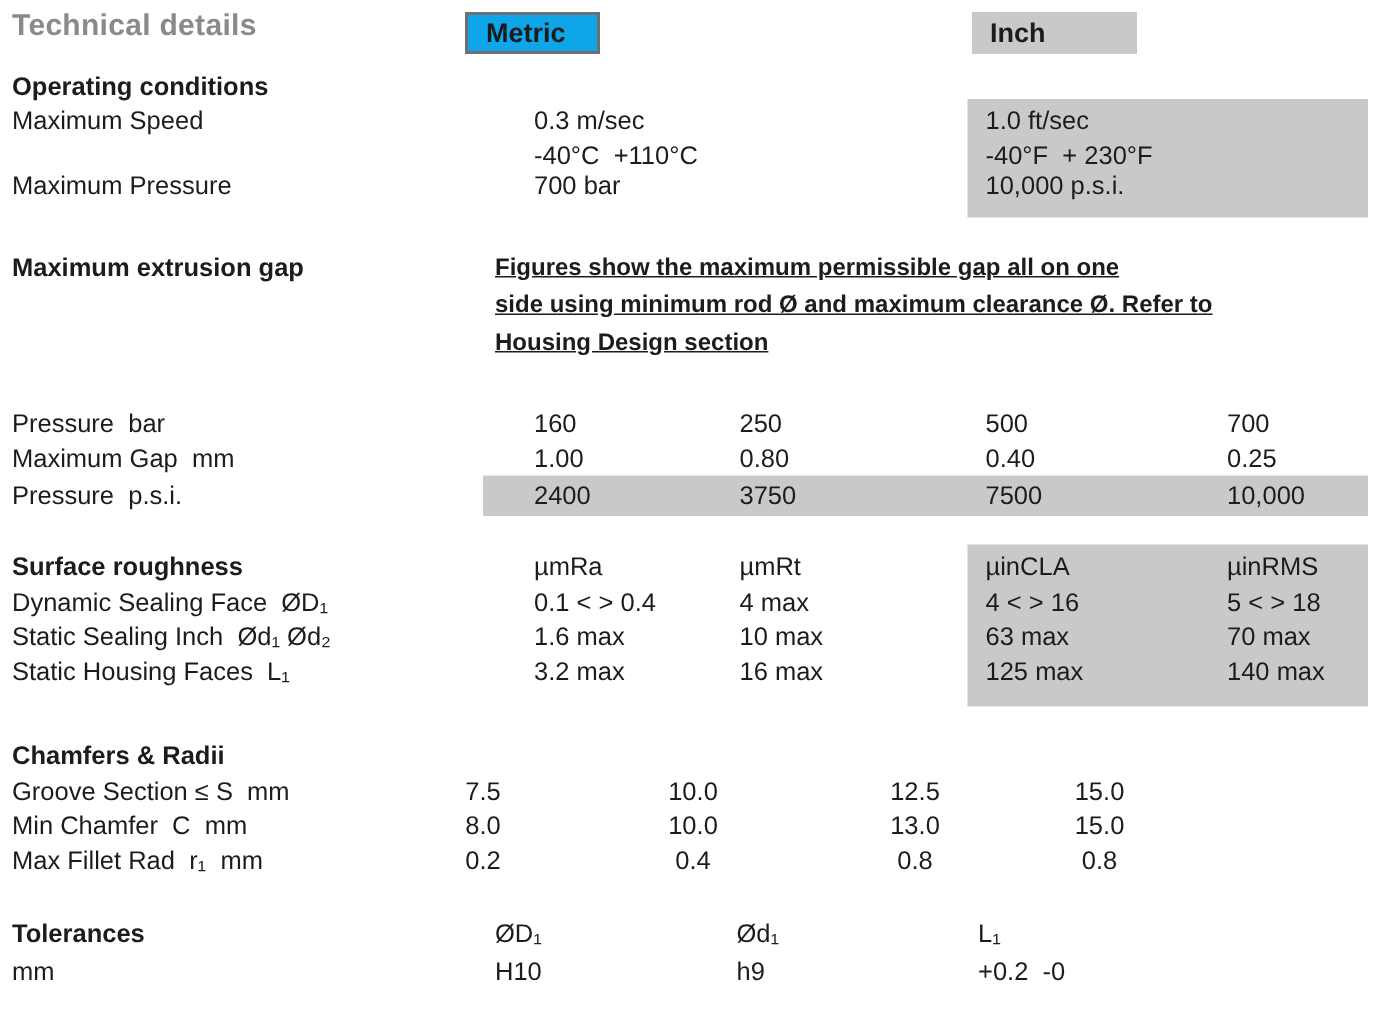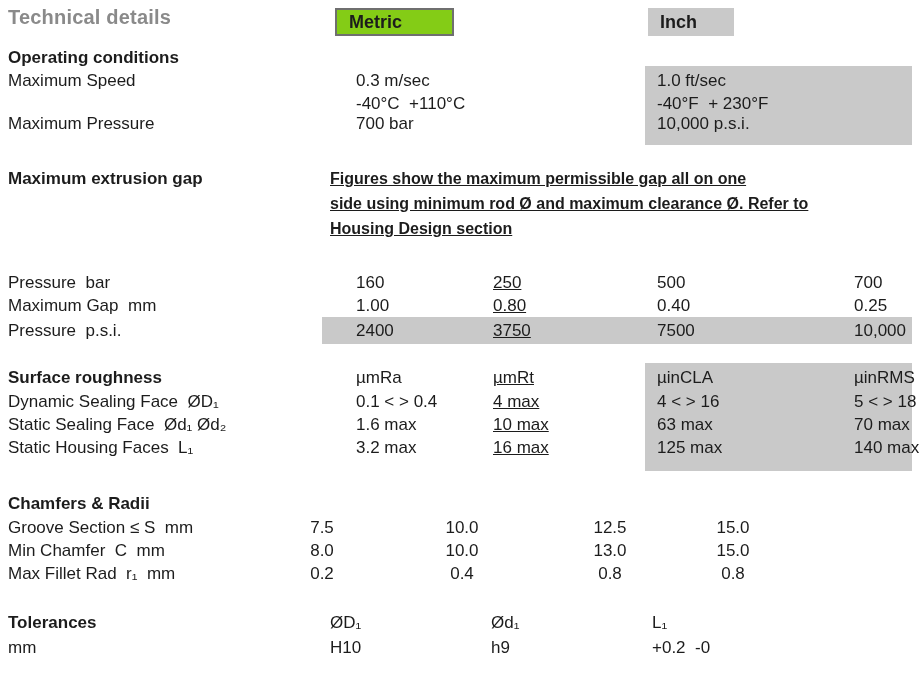--- a/index.html
+++ b/index.html
@@ -20,34 +20,34 @@
   .title{
     position:absolute;left:8px;top:6px;
     font-size:20px;font-weight:700;color:var(--title-gray);
     letter-spacing:0.2px;
   }
   .unit-box{
     position:absolute;top:8px;height:28px;
     font-size:18px;font-weight:700;
     line-height:28px;padding-left:12px;box-sizing:border-box;
   }
-  .metric-box{left:335px;width:119px;background:#84cc16;border:2px solid var(--metric-box-border);line-height:24px;}
-  .inch-box{left:648px;width:86px;background:var(--highlight-gray);}
+  .metric-box{left:310px;width:90px;background:#0ea5e9;border:2px solid var(--metric-box-border);line-height:24px;}
+  .inch-box{left:648px;width:110px;background:var(--highlight-gray);}
   .gray-block{position:absolute;background:var(--highlight-gray);}
   .gb-operating{left:645px;top:66px;width:267px;height:79px;}
   .gb-pressure{left:322px;top:317px;width:590px;height:27px;}
   .gb-surface{left:645px;top:363px;width:267px;height:108px;}
   .row{position:absolute;left:0;top:0;width:920px;height:23px;font-size:17px;line-height:23px;padding-left:35px;}
   .row span{position:absolute;white-space:pre;}
   .bold{font-weight:700;}
   .cl{left:8px;}
   .ca{left:330px;margin-left:26px;}
-  .cb{left:493px;text-decoration:underline;}
+  .cb{left:493px;}
   .cc{left:657px;}
-  .cd{left:818px;margin-left:36px;}
+  .cd{left:818px;}
   .t1{left:330px;}
   .t2{left:491px;}
   .t3{left:652px;}
   .ra{text-align:center;width:60px;}
   .cha{left:292px;}
   .chb{left:432px;}
   .chc{left:580px;}
   .chd{left:703px;}
   .note-line{position:absolute;left:330px;font-size:16px;font-weight:700;line-height:25px;white-space:pre;text-decoration:underline;}
   .sec-heading{position:absolute;left:8px;font-size:17px;font-weight:700;line-height:23px;white-space:pre;}
@@ -118,21 +118,21 @@
     <span class="cd">µinRMS</span>
   </div>
   <div class="row" style="top:390px">
     <span class="cl">Dynamic Sealing Face  ØD₁</span>
     <span class="ca">0.1 &lt; &gt; 0.4</span>
     <span class="cb">4 max</span>
     <span class="cc">4 &lt; &gt; 16</span>
     <span class="cd">5 &lt; &gt; 18</span>
   </div>
   <div class="row" style="top:413px">
-    <span class="cl">Static Sealing Face  Ød₁ Ød₂</span>
+    <span class="cl">Static Sealing Inch  Ød₁ Ød₂</span>
     <span class="ca">1.6 max</span>
     <span class="cb">10 max</span>
     <span class="cc">63 max</span>
     <span class="cd">70 max</span>
   </div>
   <div class="row" style="top:436px">
     <span class="cl">Static Housing Faces  L₁</span>
     <span class="ca">3.2 max</span>
     <span class="cb">16 max</span>
     <span class="cc">125 max</span>

